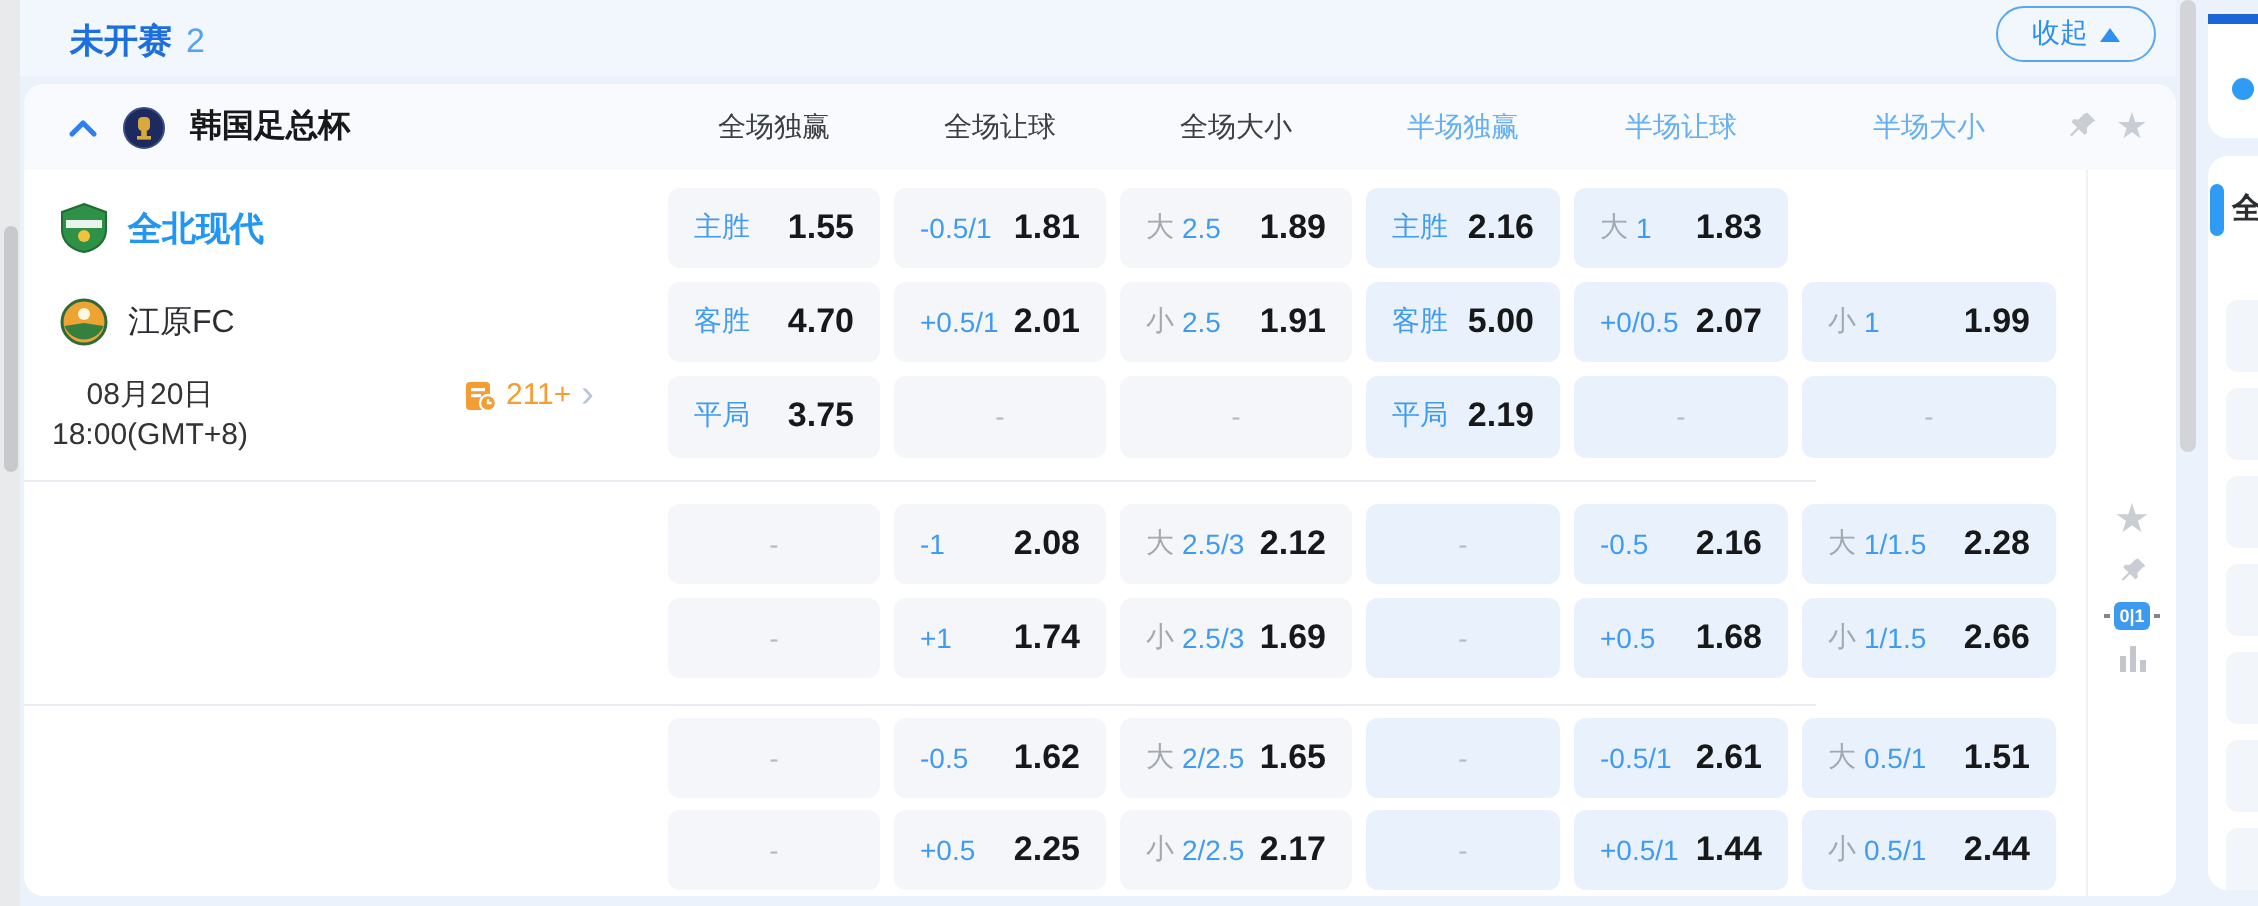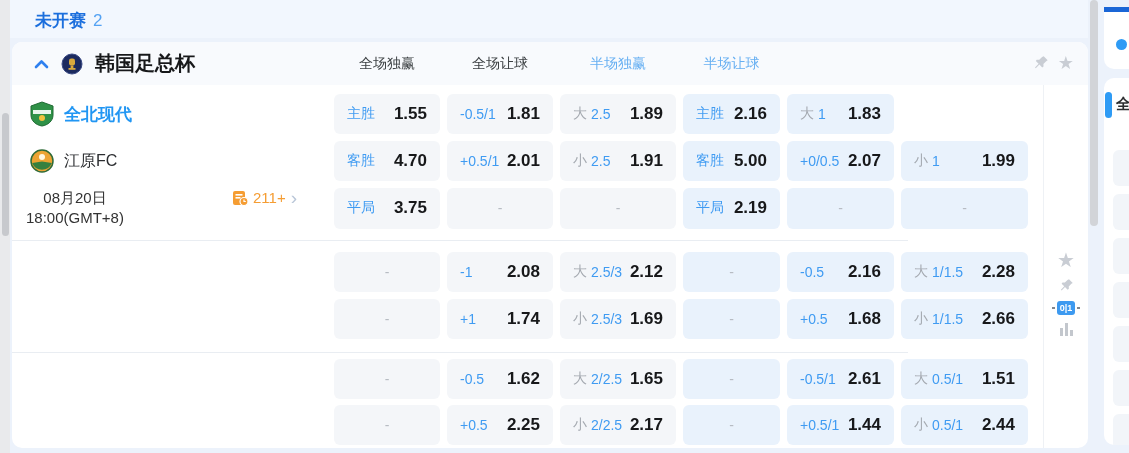--- a/index.html
+++ b/index.html
@@ -17,21 +17,21 @@
   .count{color:#54a2f3;margin-left:7px;font-weight:normal;}
   .collapse-btn{position:absolute;left:988px;top:3px;width:78px;height:26px;border:1px solid #57a7f3;
         border-radius:15px;background:#f2f7fe;display:flex;align-items:center;justify-content:center;gap:6px;
         color:#2e8ff0;font-size:14px;cursor:pointer;}
   .tri-up{width:0;height:0;border-left:5px solid transparent;border-right:5px solid transparent;border-bottom:7px solid #2e8ff0;}
 
   
   .card{position:absolute;left:12px;top:42px;width:1076px;height:406px;background:#ffffff;border-radius:10px;}
   .card-header{position:relative;height:43px;background:#f8fafd;border-radius:10px 10px 0 0;}
   .league-cell{position:absolute;left:22px;top:0;height:43px;display:flex;align-items:center;gap:12px;}
-  .league-name{font-size:20px;font-weight:bold;color:#17181a;}
+  .league-name{font-size:16px;font-weight:bold;color:#17181a;}
   .hdr-cols{position:absolute;left:322px;top:0;height:43px;display:grid;
         grid-template-columns:106px 106px 116px 97px 107px 127px;column-gap:7px;align-items:center;}
   .hdr-col{text-align:center;font-size:14px;color:#3c4043;}
   .hdr-col.half{color:#66aff2;}
   .hdr-icons{position:absolute;right:14px;top:12px;display:flex;align-items:center;gap:9px;}
   .star-glyph{font-size:18px;color:#c9cdd4;line-height:1;}
 
   
   .rows-area{position:absolute;left:0;top:43px;width:896px;}
   .group{display:flex;flex-direction:column;gap:7px;padding:9px 0 12px;}
@@ -86,20 +86,24 @@
 
 <div class="page">
 
   <div class="left-gutter">
     <div class="left-thumb"></div>
   </div>
 
   <div class="topbar">
     <div class="status-wrap">
       <span class="status">未开赛</span><span class="count">2</span>
+    </div>
+    <div class="collapse-btn">
+      <span>收起</span>
+      <span class="tri-up"></span>
     </div>
   </div>
 
   <div class="card">
     <div class="card-header">
       <div class="league-cell">
         <span style="display:flex;">
           <svg width="15" height="10" viewBox="0 0 15 10">
               <path d="M2 8 L7.5 2.5 L13 8" stroke="#2f80ef" stroke-width="2.6" fill="none" stroke-linecap="round" stroke-linejoin="round"></path>
             </svg>
@@ -110,22 +114,24 @@
               <rect x="8" y="5.5" width="6" height="7" rx="2.2" fill="#d9a93c"></rect>
               <rect x="9.6" y="12.5" width="2.8" height="2.6" fill="#d9a93c"></rect>
               <rect x="7.5" y="15" width="7" height="1.8" fill="#d9a93c"></rect>
             </svg>
         </span>
         <span class="league-name">韩国足总杯</span>
       </div>
       <div class="hdr-cols" id="hdr-cols">
           <div class="hdr-col">全场独赢</div>
           <div class="hdr-col">全场让球</div>
+          <div class="hdr-col">全场大小</div>
           <div class="hdr-col half">半场独赢</div>
           <div class="hdr-col half">半场让球</div>
+          <div class="hdr-col half">半场大小</div>
         </div>
       <div class="hdr-icons">
         <span style="display:flex;">
           <svg width="16" height="16" viewBox="0 0 24 24">
               <path fill="#c9cdd4" d="M16 2l6 6-2.2 1.2-4.2 4.2.2 3.8-2 1.4-4.2-4.2-5.4 5.4-1.2-1.2 5.4-5.4L4.2 9l1.4-2 3.8.2 4.2-4.2z"></path>
             </svg>
         </span>
         <span class="star-glyph">★</span>
       </div>
     </div>

